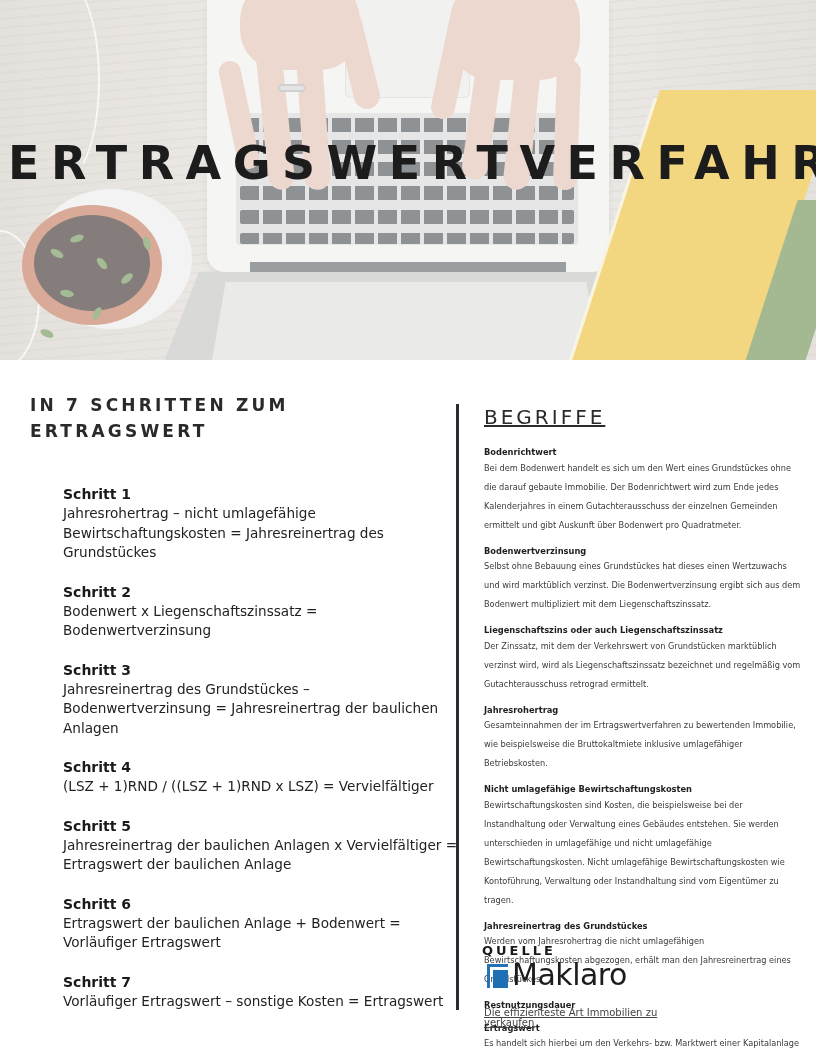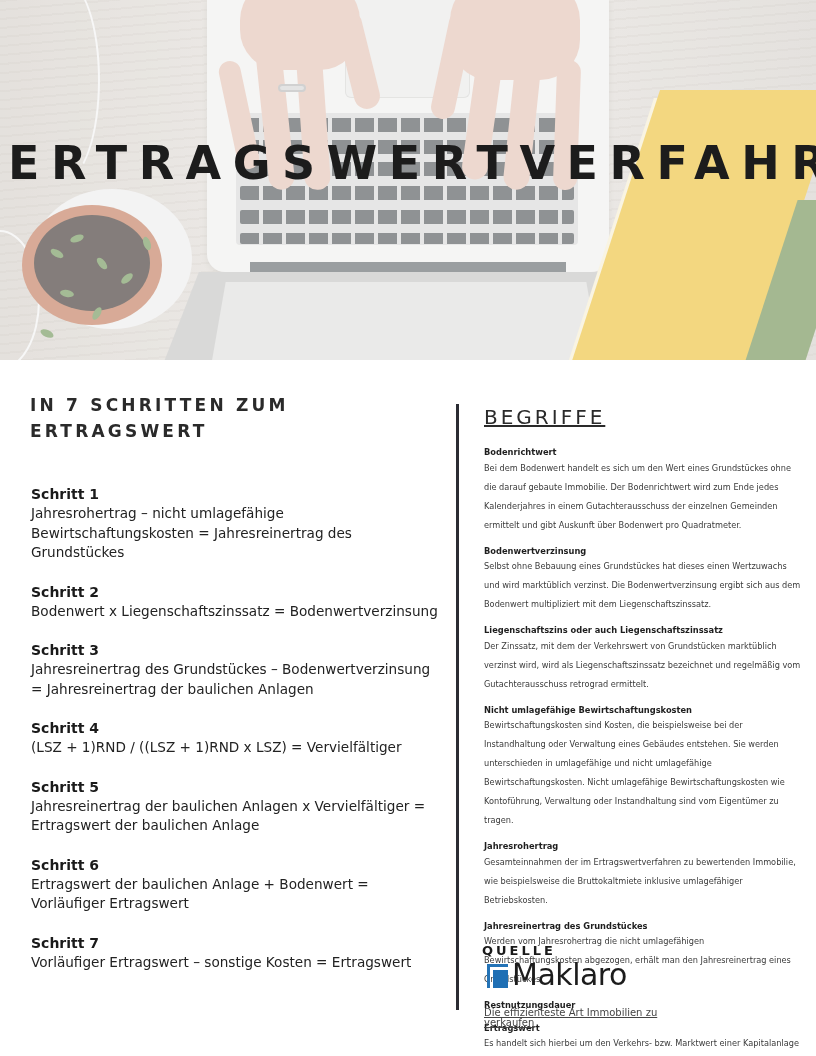--- a/index.html
+++ b/index.html
@@ -45,21 +45,21 @@
     font-family: "DejaVu Sans", sans-serif; font-weight: bold; font-size: 46px;
     letter-spacing: 11.5px; color: #1c1c1c; line-height: 56px; padding-left: 8px;
   }
 
   
   .left { position: absolute; left: 30px; top: 392px; width: 415px; }
   .section-heading {
     font-family: "DejaVu Sans", sans-serif; font-weight: bold; font-size: 17px;
     letter-spacing: 3.2px; line-height: 26px; color: #2a2a2a;
   }
-  .steps { margin-top: 40px; }
+  .steps { margin-top: 40px; margin-left: 32px; }
   .step { margin-bottom: 19px; }
   .step-title { font-weight: bold; font-size: 14px; line-height: 20px; color: #1a1a1a; padding-left: 1px; }
   .step-body { font-size: 13.6px; line-height: 19.5px; color: #222; padding-left: 1px; }
 
   
   .divider { position: absolute; left: 456px; top: 404px; width: 3px; height: 606px; background: #2b2c33; }
 
   
   .right { position: absolute; left: 484px; top: 403px; width: 320px; }
   .begriffe-title { font-family: "DejaVu Sans", sans-serif; font-size: 20px; letter-spacing: 3px; color: #2a2a2a; line-height: 28px; text-decoration: underline; }
@@ -181,26 +181,26 @@
     </div>
     <div class="term">
       <div class="term-title">Bodenwertverzinsung</div>
       <div class="term-body">Selbst ohne Bebauung eines Grundstückes hat dieses einen Wertzuwachs und wird marktüblich verzinst. Die Bodenwertverzinsung ergibt sich aus dem Bodenwert multipliziert mit dem Liegenschaftszinssatz.</div>
     </div>
     <div class="term">
       <div class="term-title">Liegenschaftszins oder auch Liegenschaftszinssatz</div>
       <div class="term-body">Der Zinssatz, mit dem der Verkehrswert von Grundstücken marktüblich verzinst wird, wird als Liegenschaftszinssatz bezeichnet und regelmäßig vom Gutachterausschuss retrograd ermittelt.</div>
     </div>
     <div class="term">
+      <div class="term-title">Jahresrohertrag</div>
+      <div class="term-body">Gesamteinnahmen der im Ertragswertverfahren zu bewertenden Immobilie, wie beispielsweise die Bruttokaltmiete inklusive umlagefähiger Betriebskosten.</div>
+    </div>
+    <div class="term">
       <div class="term-title">Nicht umlagefähige Bewirtschaftungskosten</div>
       <div class="term-body">Bewirtschaftungskosten sind Kosten, die beispielsweise bei der Instandhaltung oder Verwaltung eines Gebäudes entstehen. Sie werden unterschieden in umlagefähige und nicht umlagefähige Bewirtschaftungskosten. Nicht umlagefähige Bewirtschaftungskosten wie Kontoführung, Verwaltung oder Instandhaltung sind vom Eigentümer zu tragen.</div>
-    </div>
-    <div class="term">
-      <div class="term-title">Jahresrohertrag</div>
-      <div class="term-body">Gesamteinnahmen der im Ertragswertverfahren zu bewertenden Immobilie, wie beispielsweise die Bruttokaltmiete inklusive umlagefähiger Betriebskosten.</div>
     </div>
     <div class="term">
       <div class="term-title">Jahresreinertrag des Grundstückes</div>
       <div class="term-body">Werden vom Jahresrohertrag die nicht umlagefähigen Bewirtschaftungskosten abgezogen, erhält man den Jahresreinertrag eines Grundstückes.</div>
     </div>
     <div class="term">
       <div class="term-title">Restnutzungsdauer</div>
     </div>
     <div class="term">
       <div class="term-title">Ertragswert</div>

